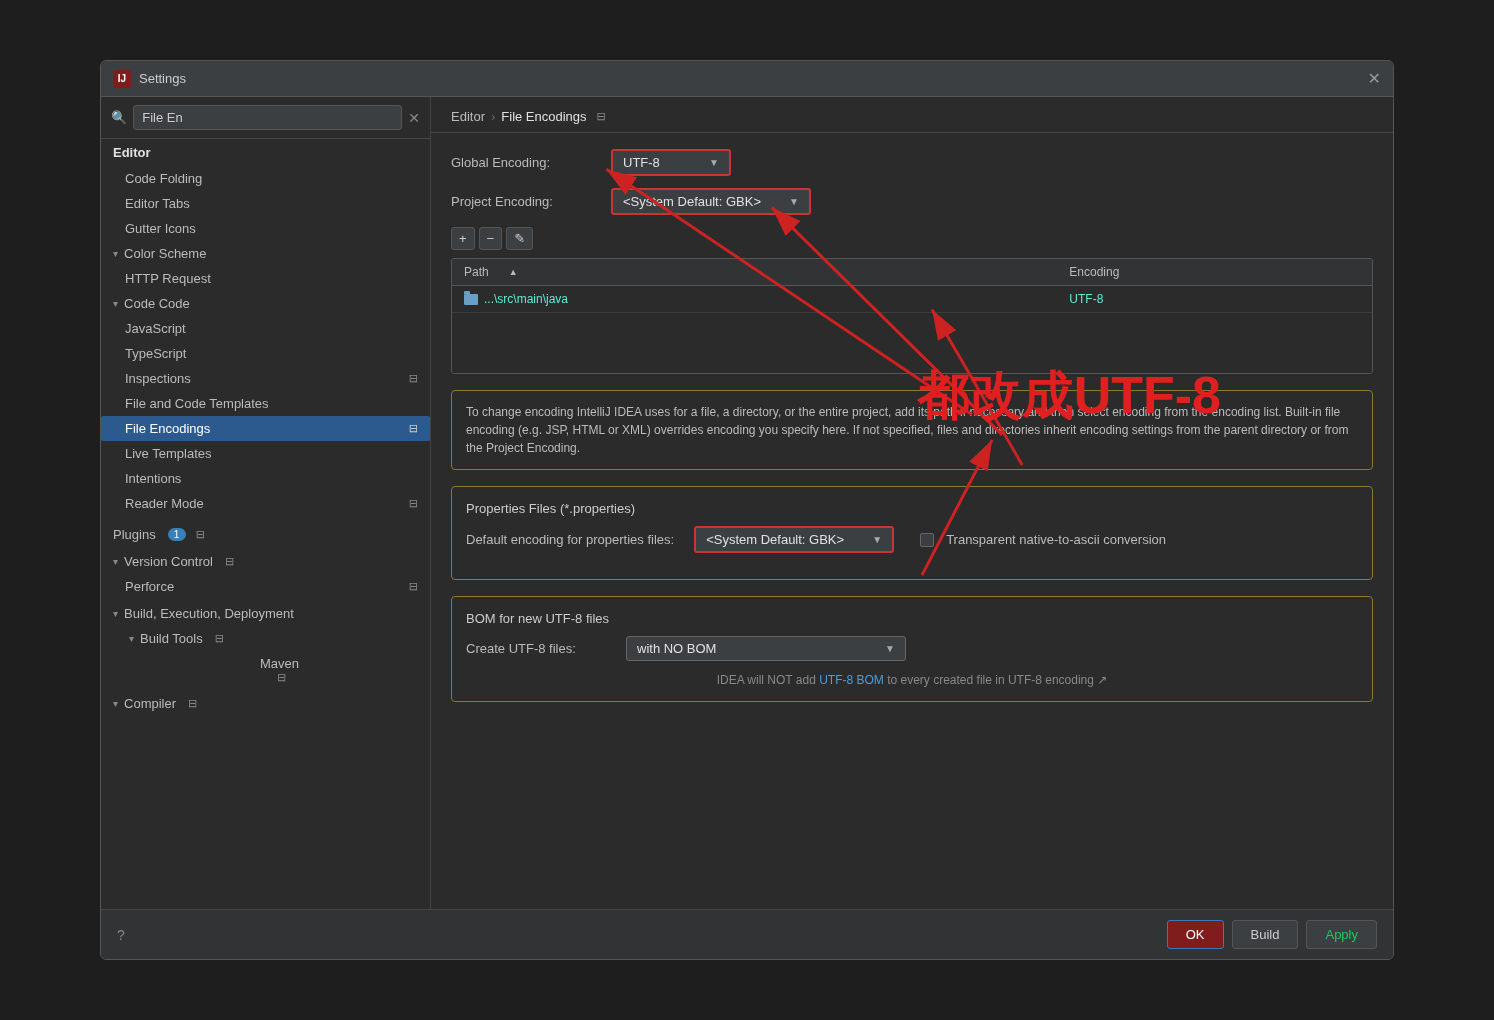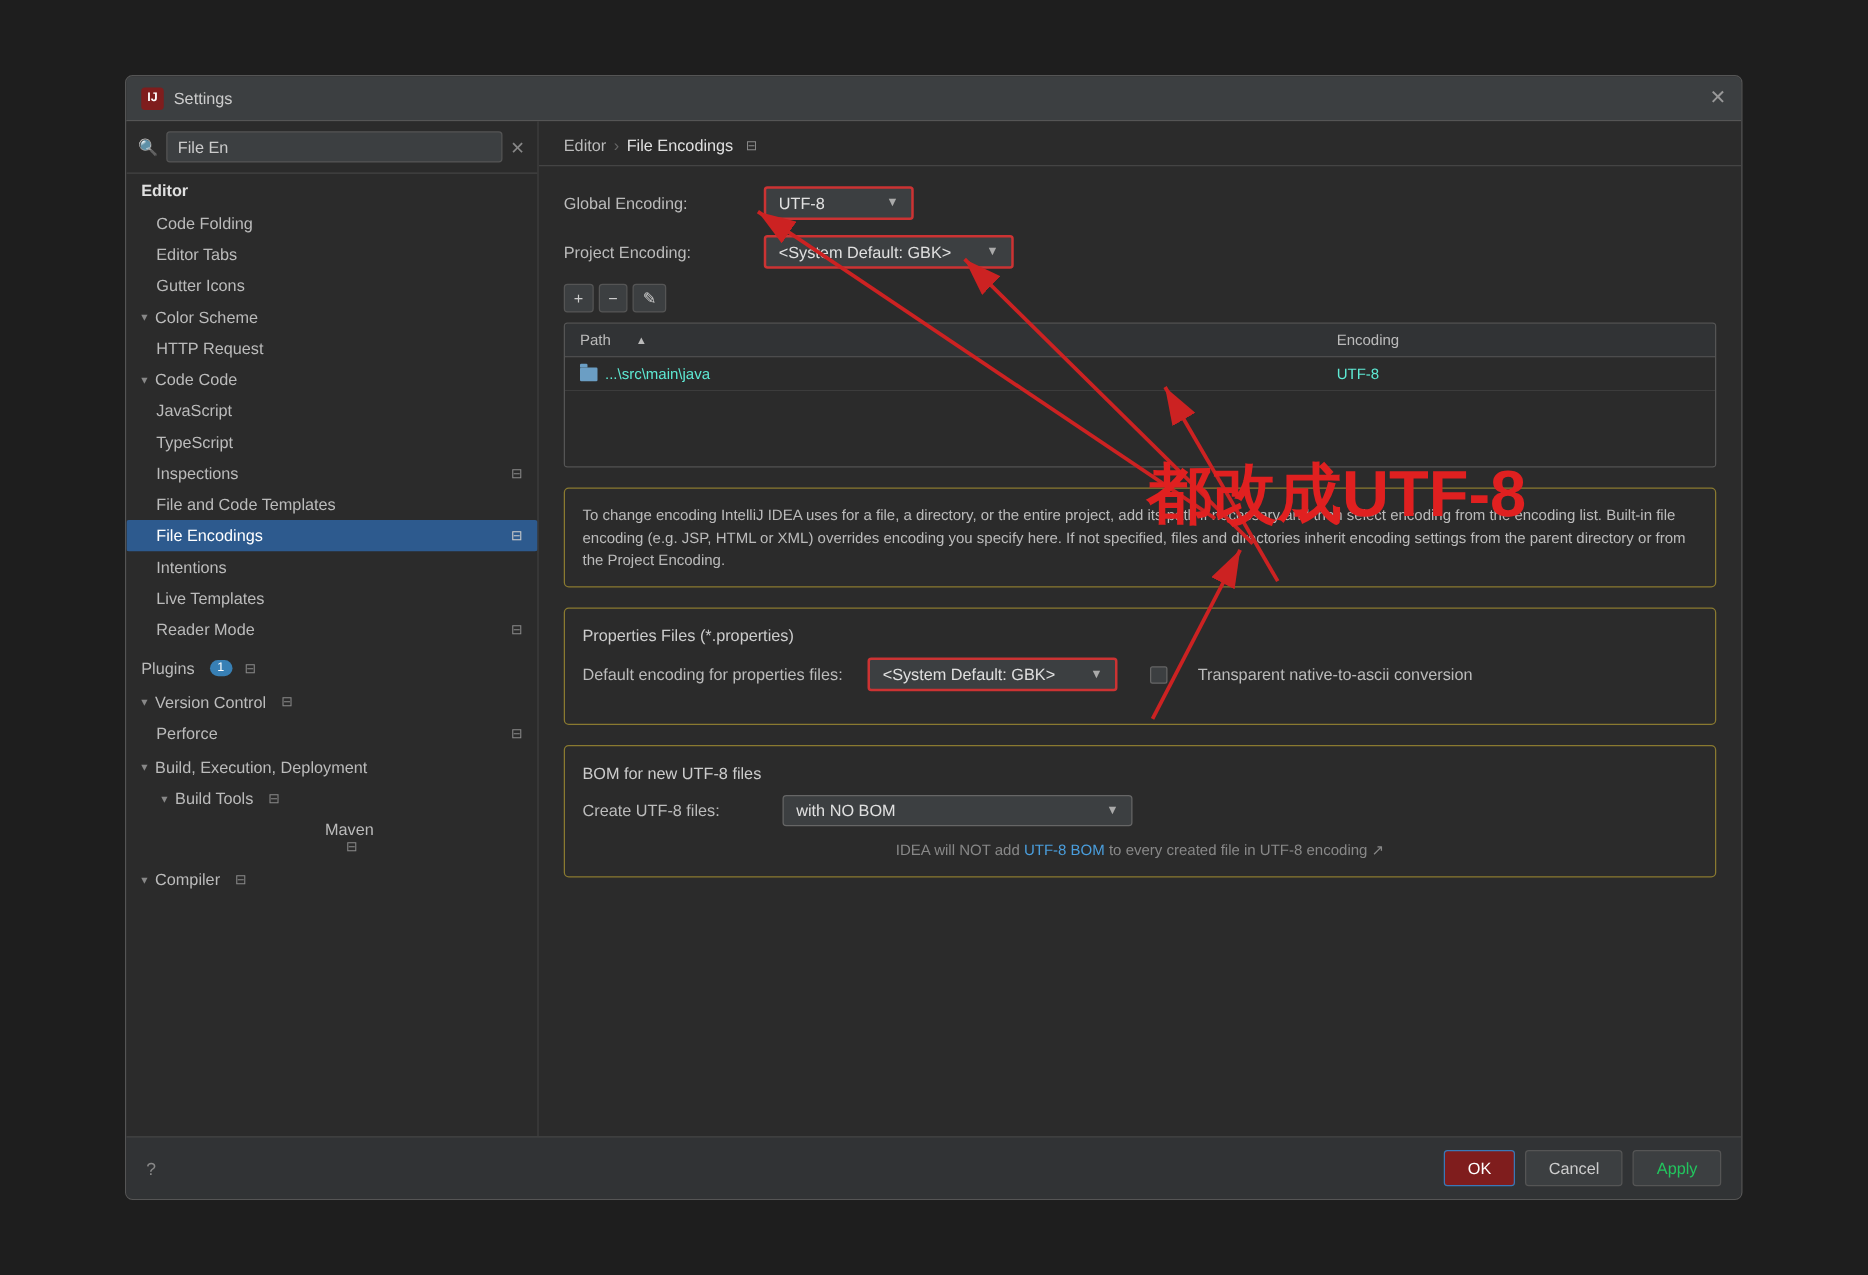--- a/index.html
+++ b/index.html
@@ -306,21 +306,21 @@
       margin-bottom: 16px;
     }
     .section-box-title {
       color: #ccc;
       font-size: 13px;
       margin-bottom: 10px;
     }
     .checkbox-row {
       display: flex;
       align-items: center;
-      gap: 24px;
+      gap: 12px;
     }
     .checkbox-box {
       width: 14px;
       height: 14px;
       border: 1px solid #666;
       border-radius: 2px;
       background: #3c3f41;
       flex-shrink: 0;
     }
     .checkbox-label {
@@ -464,24 +464,24 @@
       <div class="sidebar-item">
         <span>File and Code Templates</span>
       </div>
 
       <div class="sidebar-item active">
         <span>File Encodings</span>
         <span class="settings-icon" style="color:#ccc;">⊟</span>
       </div>
 
       <div class="sidebar-item">
+        <span>Live Templates</span>
+      </div>
+      <div class="sidebar-item">
         <span>Intentions</span>
-      </div>
-      <div class="sidebar-item">
-        <span>Live Templates</span>
       </div>
       <div class="sidebar-item">
         <span>Reader Mode</span>
         <span class="settings-icon">⊟</span>
       </div>
 
       <div style="margin-top:6px;">
         <div class="sidebar-group-header">
           <span>Plugins</span>
           <span class="badge" style="margin-left:6px;">1</span>
@@ -636,16 +636,16 @@
         <div class="annotation-text">都改成UTF-8</div>
       </div>
     </div>
   </div>
 
   <div class="dialog-footer">
     <div class="footer-left">
       <span class="footer-help">?</span>
     </div>
     <button class="btn btn-primary">OK</button>
-    <button class="btn btn-default">Cancel</button>
+    <button class="btn btn-default">Build</button>
     <button class="btn btn-disabled">Apply</button>
   </div>
 </div>
 
 </body></html>

